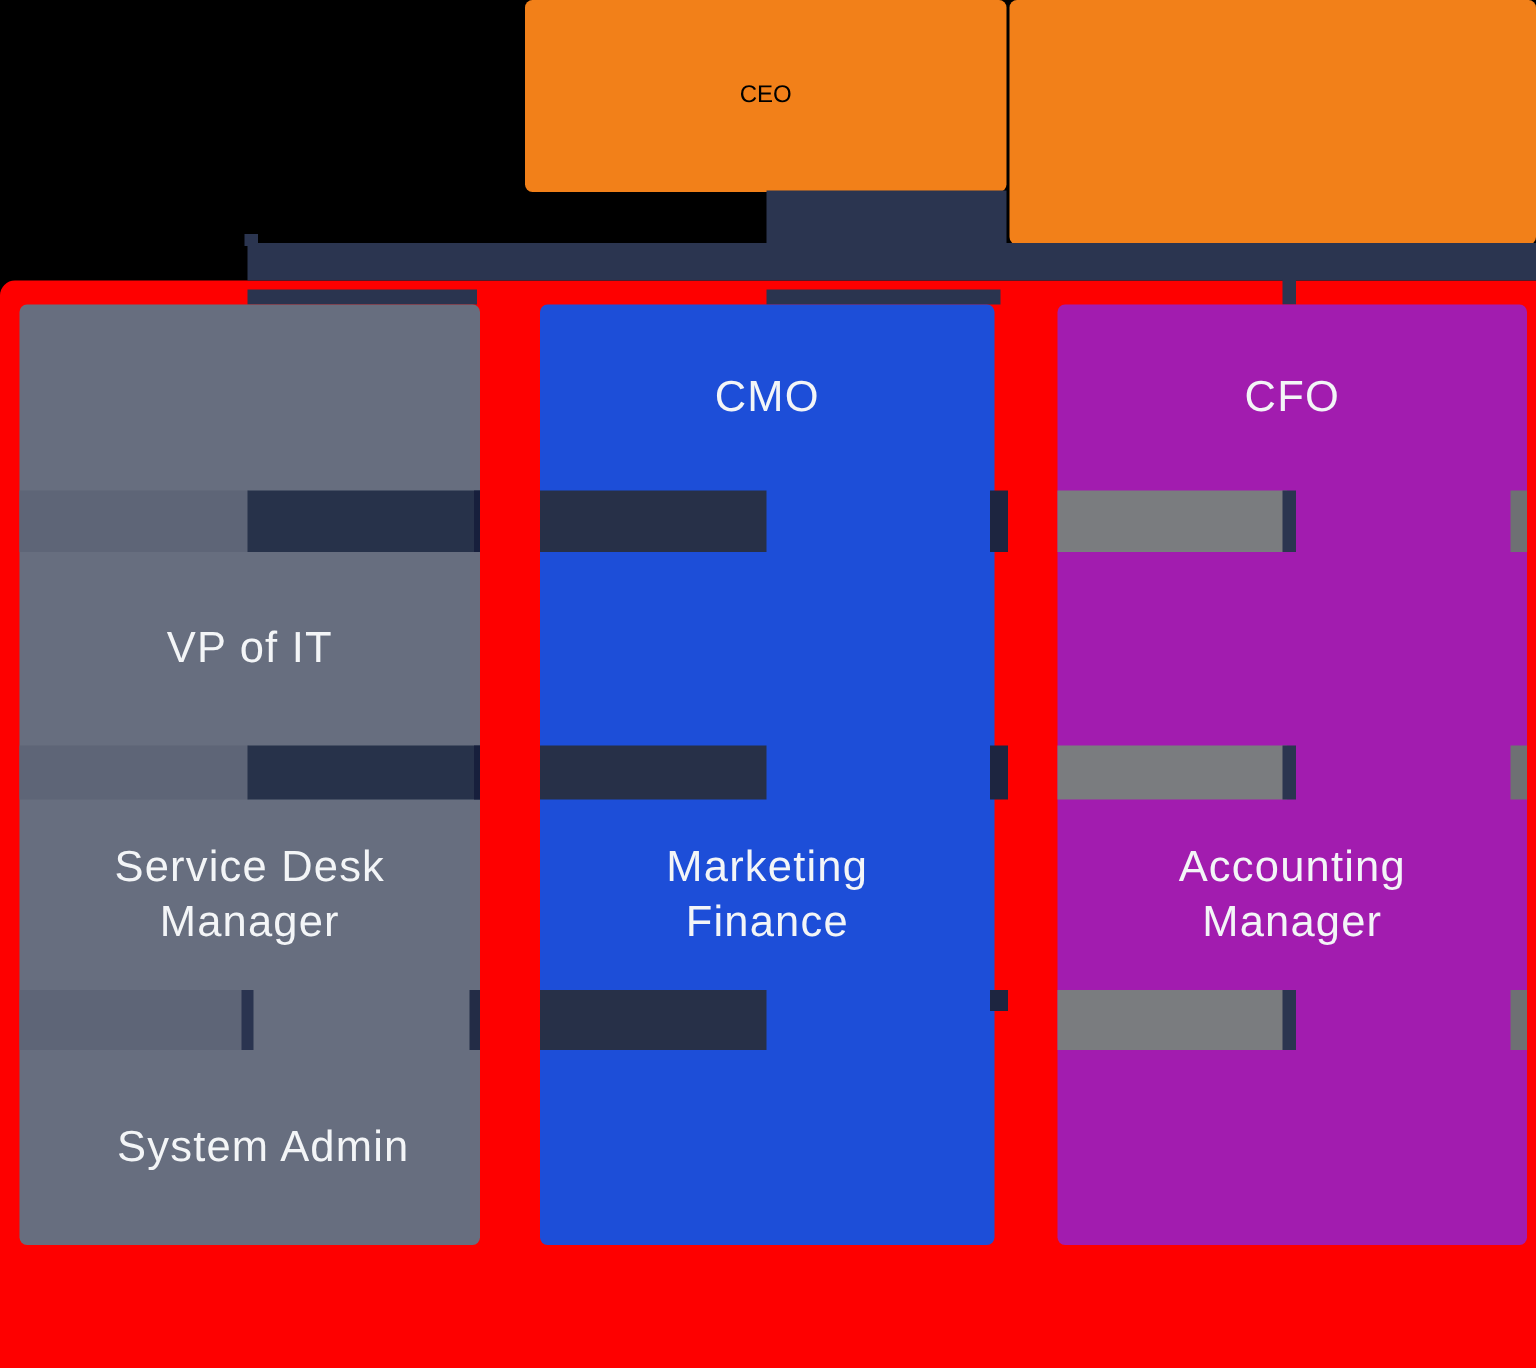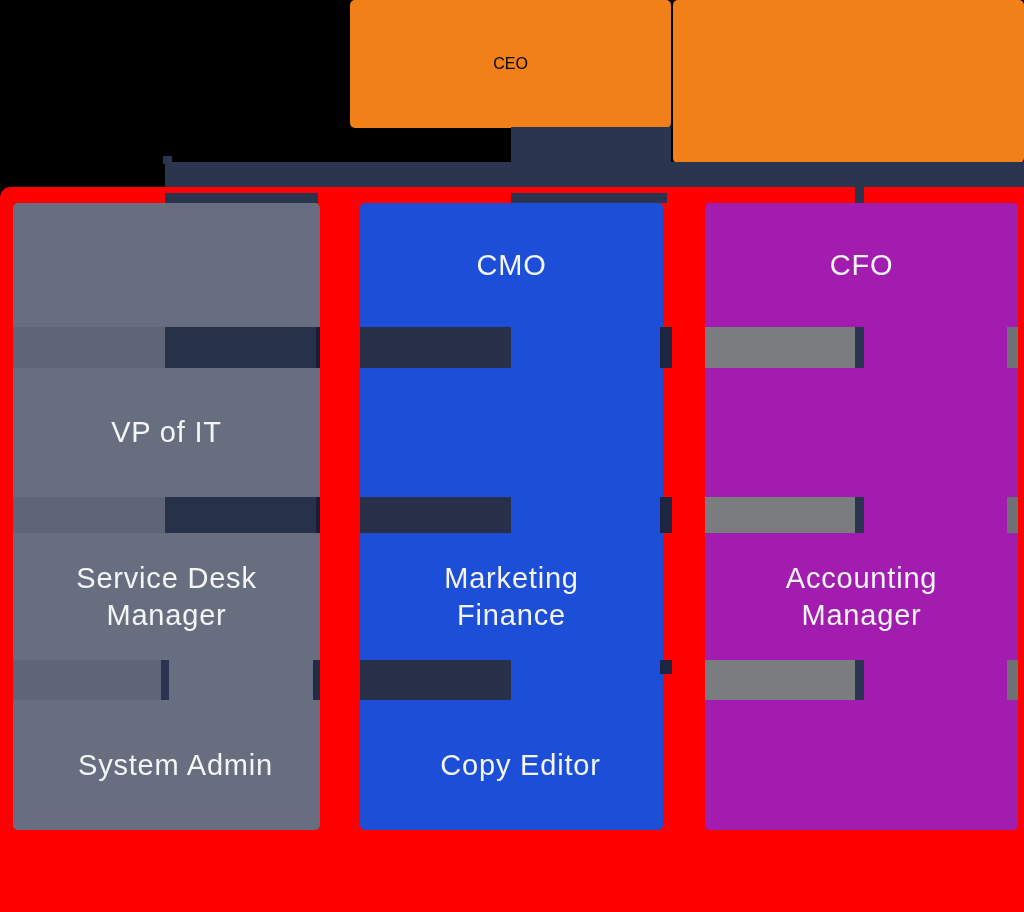--- a/index.html
+++ b/index.html
@@ -118,23 +118,20 @@
       <div class="stub"></div>
     </div>
     <div class="cell c3">
       <span>Marketing
 Finance</span>
     </div>
     <div class="band bc">
       <div class="ovl"></div>
       <div class="stub"></div>
     </div>
-    <div class="cell c4">
-      <span>Copy Editor</span>
-    </div>
   </div>
 
   <div class="col col-cfo">
     <div class="cell c1">
       <span>CFO</span>
     </div>
     <div class="band ba">
       <div class="ovl"></div>
       <div class="dash"></div>
       <div class="stub"></div>

